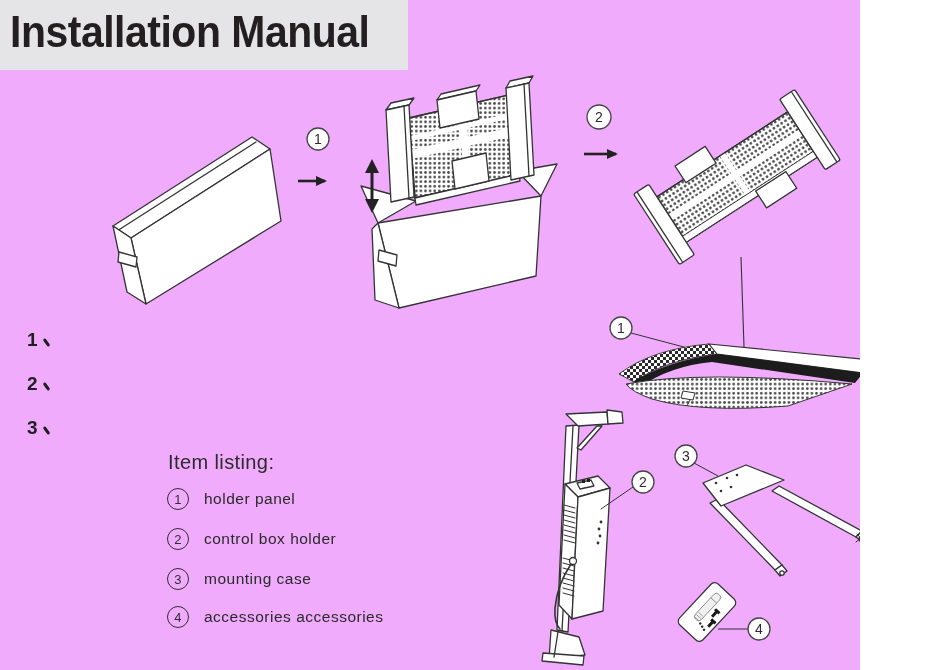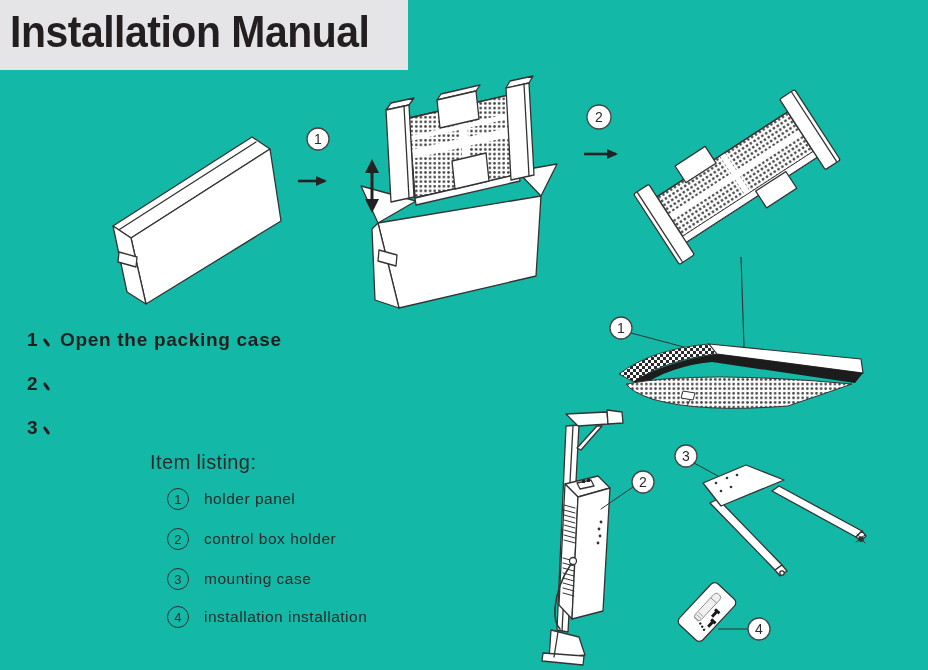--- a/index.html
+++ b/index.html
@@ -1,28 +1,28 @@
 <!DOCTYPE html>
 <html><head>
 <meta charset="utf-8">
 <style>
   html,body{margin:0;padding:0;background:#ffffff;}
-  .page{position:relative;width:928px;height:670px;background:#14b8a6;overflow:hidden;
+  .page{position:relative;width:860px;height:670px;background:#f0abfc;overflow:hidden;
         font-family:"Liberation Sans",sans-serif;color:#232323;}
   .titlebar{position:absolute;left:0;top:0;width:408px;height:70px;background:#e5e5e7;}
   .title{position:absolute;left:10px;top:33px;transform:translateY(-52%) scaleX(.93);
          transform-origin:left center;font-size:44px;font-weight:bold;color:#231f20;
          letter-spacing:-.5px;white-space:nowrap;}
   .step{position:absolute;left:27px;display:flex;align-items:flex-start;
         font-size:19px;font-weight:bold;color:#1f1f1f;letter-spacing:.7px;line-height:1;}
   .step-num{display:inline-block;width:14px;}
   .cjk-comma{display:inline-block;width:3px;height:9px;background:#1f1f1f;border-radius:2px;
              transform:rotate(-35deg);margin:8px 12px 0 4px;flex:none;}
   .step-text{white-space:nowrap;}
-  .listing-heading{position:absolute;left:150px;top:451px;font-size:20px;color:#2b2b2b;
+  .listing-heading{position:absolute;left:168px;top:451px;font-size:20px;color:#2b2b2b;
                    letter-spacing:.4px;}
   .item-row{position:absolute;left:167px;display:flex;align-items:center;gap:15px;
             font-size:15.5px;color:#2a2a2a;letter-spacing:.5px;line-height:1;}
   .num-circle{flex:none;width:20px;height:20px;border:1.5px solid #2f2f2f;border-radius:50%;
               display:flex;align-items:center;justify-content:center;font-size:13px;color:#2f2f2f;}
   svg{position:absolute;left:0;top:0;}
   .dlabel{font-family:"Liberation Sans",sans-serif;font-size:14px;fill:#2b2b2b;text-anchor:middle;}
   .lineart{fill:#ffffff;stroke:#333;stroke-width:1.3;stroke-linejoin:round;stroke-linecap:round;}
 </style>
 </head>
@@ -191,21 +191,20 @@
       </g>
       <line x1="718" y1="629" x2="748" y2="629" stroke="#333" stroke-width="1"></line>
       <circle cx="759" cy="629" r="11" fill="#fff" stroke="#444" stroke-width="1.3"></circle>
       <text class="dlabel" x="759" y="634">4</text>
     </g>
   </svg>
 
   <div class="step" style="top:330px;">
     <span class="step-num">1</span>
       <span class="cjk-comma"></span>
-    <span class="step-text">Open the packing case</span>
   </div>
   <div class="step" style="top:374px;">
     <span class="step-num">2</span>
       <span class="cjk-comma"></span>
   </div>
   <div class="step" style="top:418px;">
     <span class="step-num">3</span>
       <span class="cjk-comma"></span>
   </div>
 
@@ -218,16 +217,16 @@
   <div class="item-row" style="top:528px;">
     <span class="num-circle">2</span>
     <span>control box holder</span>
   </div>
   <div class="item-row" style="top:568px;">
     <span class="num-circle">3</span>
     <span>mounting case</span>
   </div>
   <div class="item-row" style="top:606px;">
     <span class="num-circle">4</span>
-    <span>installation installation</span>
+    <span>accessories accessories</span>
   </div>
 
 </div>
 
 </body></html>

